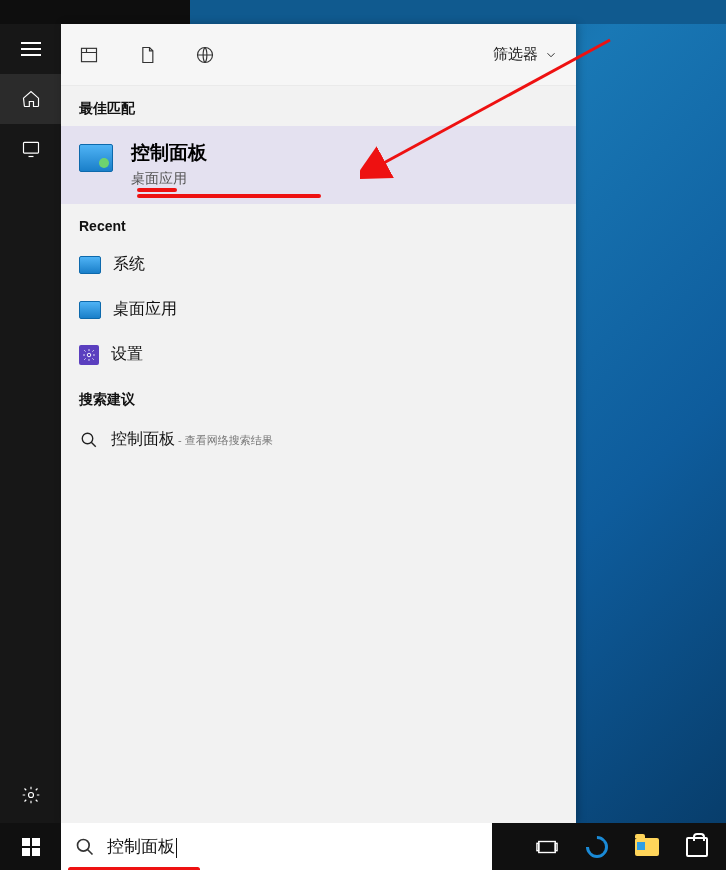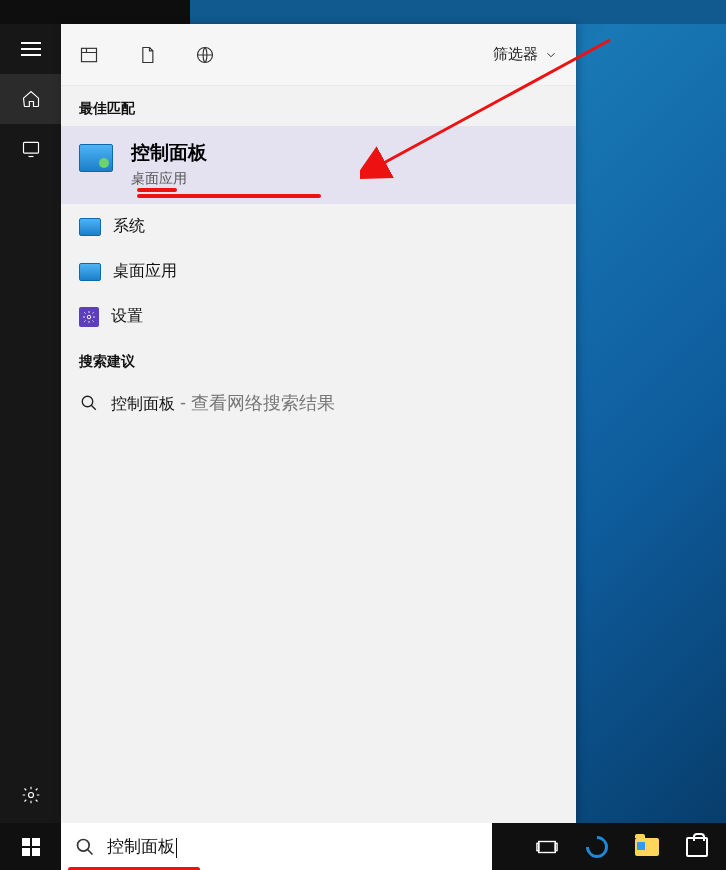--- a/index.html
+++ b/index.html
@@ -71,21 +71,21 @@
   .row .mini-icon{
     width:22px; height:18px; background:linear-gradient(#4fb3f5,#1a7fc9);
     border:1px solid #0d69ac; border-radius:2px; flex-shrink:0;
   }
   .row .gear-icon{
     width:20px;height:20px; background:#5b3fbf; border-radius:2px; display:flex;align-items:center;justify-content:center;
   }
   .row .gear-icon svg{width:14px;height:14px;stroke:#fff;fill:none;stroke-width:1.6;}
   .row .search-mini{ width:20px;height:20px; display:flex;align-items:center;justify-content:center;}
   .row .search-mini svg{width:18px;height:18px;stroke:#222;fill:none;stroke-width:1.8;}
-  .hint { color:#777; font-size:18px; }
+  .hint { color:#777; font-size:11px; }
 
   
   .taskbar {
     position:absolute; left:0; bottom:0; width:726px; height:47px; background:#101010;
     display:flex; align-items:stretch;
   }
   .start-btn { width:61px; display:flex; align-items:center; justify-content:center; cursor:pointer;}
   .win-logo { width:18px; height:18px; display:grid; grid-template-columns:1fr 1fr; grid-template-rows:1fr 1fr; gap:2px;}
   .win-logo div{ background:#fff;}
   .searchbox {
@@ -188,20 +188,21 @@
   <div class="best">
     <div class="best-icon"></div>
     <div>
       <div class="best-title">控制面板</div>
       <div class="best-sub">桌面应用</div>
     </div>
     <div class="redline1b"></div>
     <div class="redline1"></div>
   </div>
 
+  <div class="section-label">Recent</div>
   <div class="row">
     <div class="mini-icon"></div>
     <span>系统</span>
   </div>
   <div class="row">
     <div class="mini-icon"></div>
     <span>桌面应用</span>
   </div>
 
   <div class="row">

